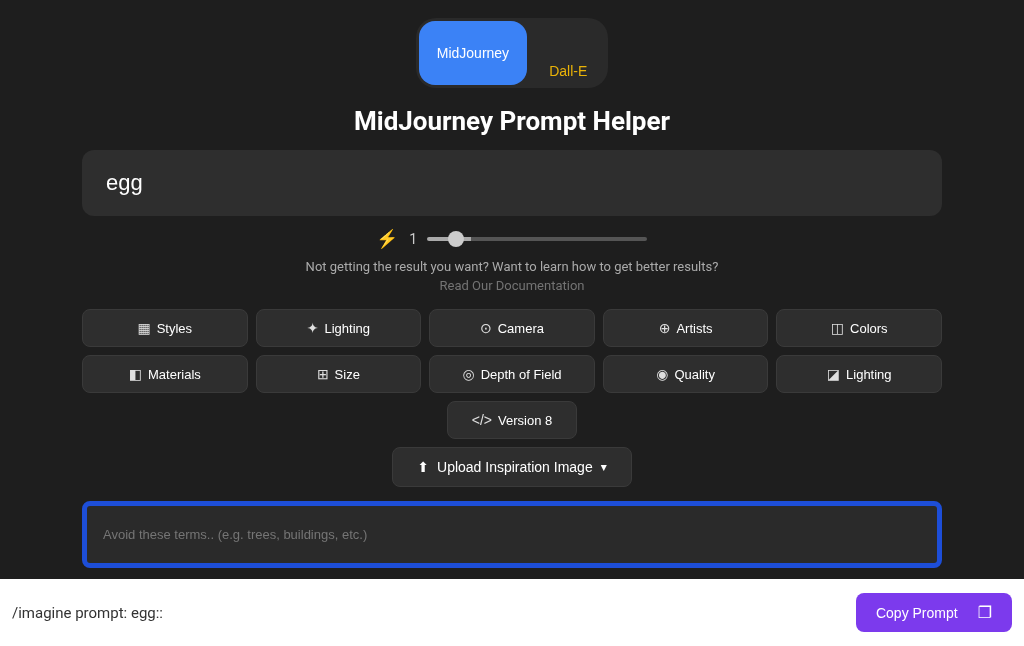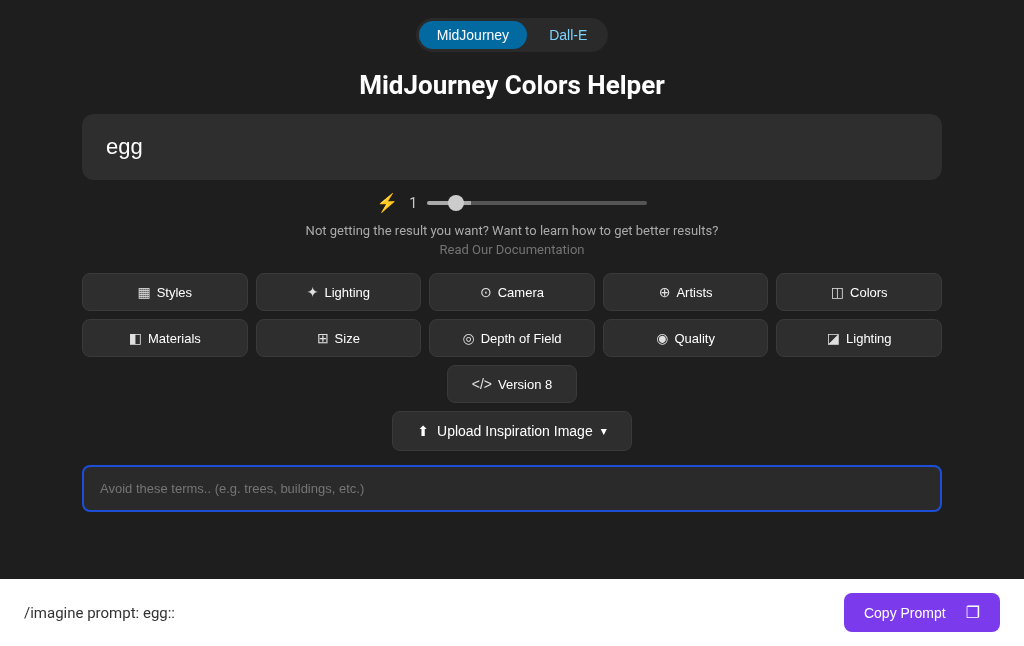--- a/index.html
+++ b/index.html
@@ -27,26 +27,27 @@
     .tab {
       padding: 6px 18px;
       border-radius: 16px;
       font-size: 14px;
       font-weight: 500;
       cursor: pointer;
       border: none;
       outline: none;
     }
     .tab.active {
-      background: #0369a1;
+      background: #3b82f6;
       color: #fff;
     }
     .tab.inactive {
       background: transparent;
-      color: #7dd3fc;
+      color: #eab308;
+      margin-top: 36px;
     }
 
     
     .page-title {
       font-size: 26px;
       font-weight: 700;
       color: #ffffff;
       margin-top: 18px;
       margin-bottom: 14px;
     }
@@ -197,38 +198,38 @@
     
     .exclude-label {
       font-size: 13px;
       color: #ccc;
       margin-bottom: 8px;
       text-align: center;
     }
     .exclude-input {
       width: 100%;
       background: #2a2a2a;
-      border: 2px solid #1d4ed8;
-      border-radius: 8px;
-      padding: 14px 16px;
+      border: 5px solid #1d4ed8;
+      border-radius: 8px;
+      padding: 21px 16px;
       font-size: 13px;
       color: #f9a8d4;
       outline: none;
     }
 
     
     .prompt-bar {
       position: fixed;
       bottom: 0;
       width: 1024px;
       background: #ffffff;
       display: flex;
       align-items: center;
       justify-content: space-between;
-      padding: 14px 24px;
+      padding: 14px 12px;
     }
     .prompt-text {
       font-size: 15px;
       color: #333;
       font-weight: 400;
     }
     .copy-btn {
       background: #7c3aed;
       color: #fff;
       border: none;
@@ -246,21 +247,21 @@
     }
   </style>
 </head>
 <body>
 
 <div class="tab-bar">
   <button class="tab active">MidJourney</button>
   <button class="tab inactive">Dall-E</button>
 </div>
 
-<h1 class="page-title">MidJourney Colors Helper</h1>
+<h1 class="page-title">MidJourney Prompt Helper</h1>
 
 <div class="main-content">
 
   <input class="search-box" type="text" value="egg" style="">
 
   <div class="slider-row">
     <span class="slider-icon">⚡</span>
     <span class="slider-value">1</span>
     <input class="slider-input" type="range" min="0" max="10" value="1" style="">
   </div>

